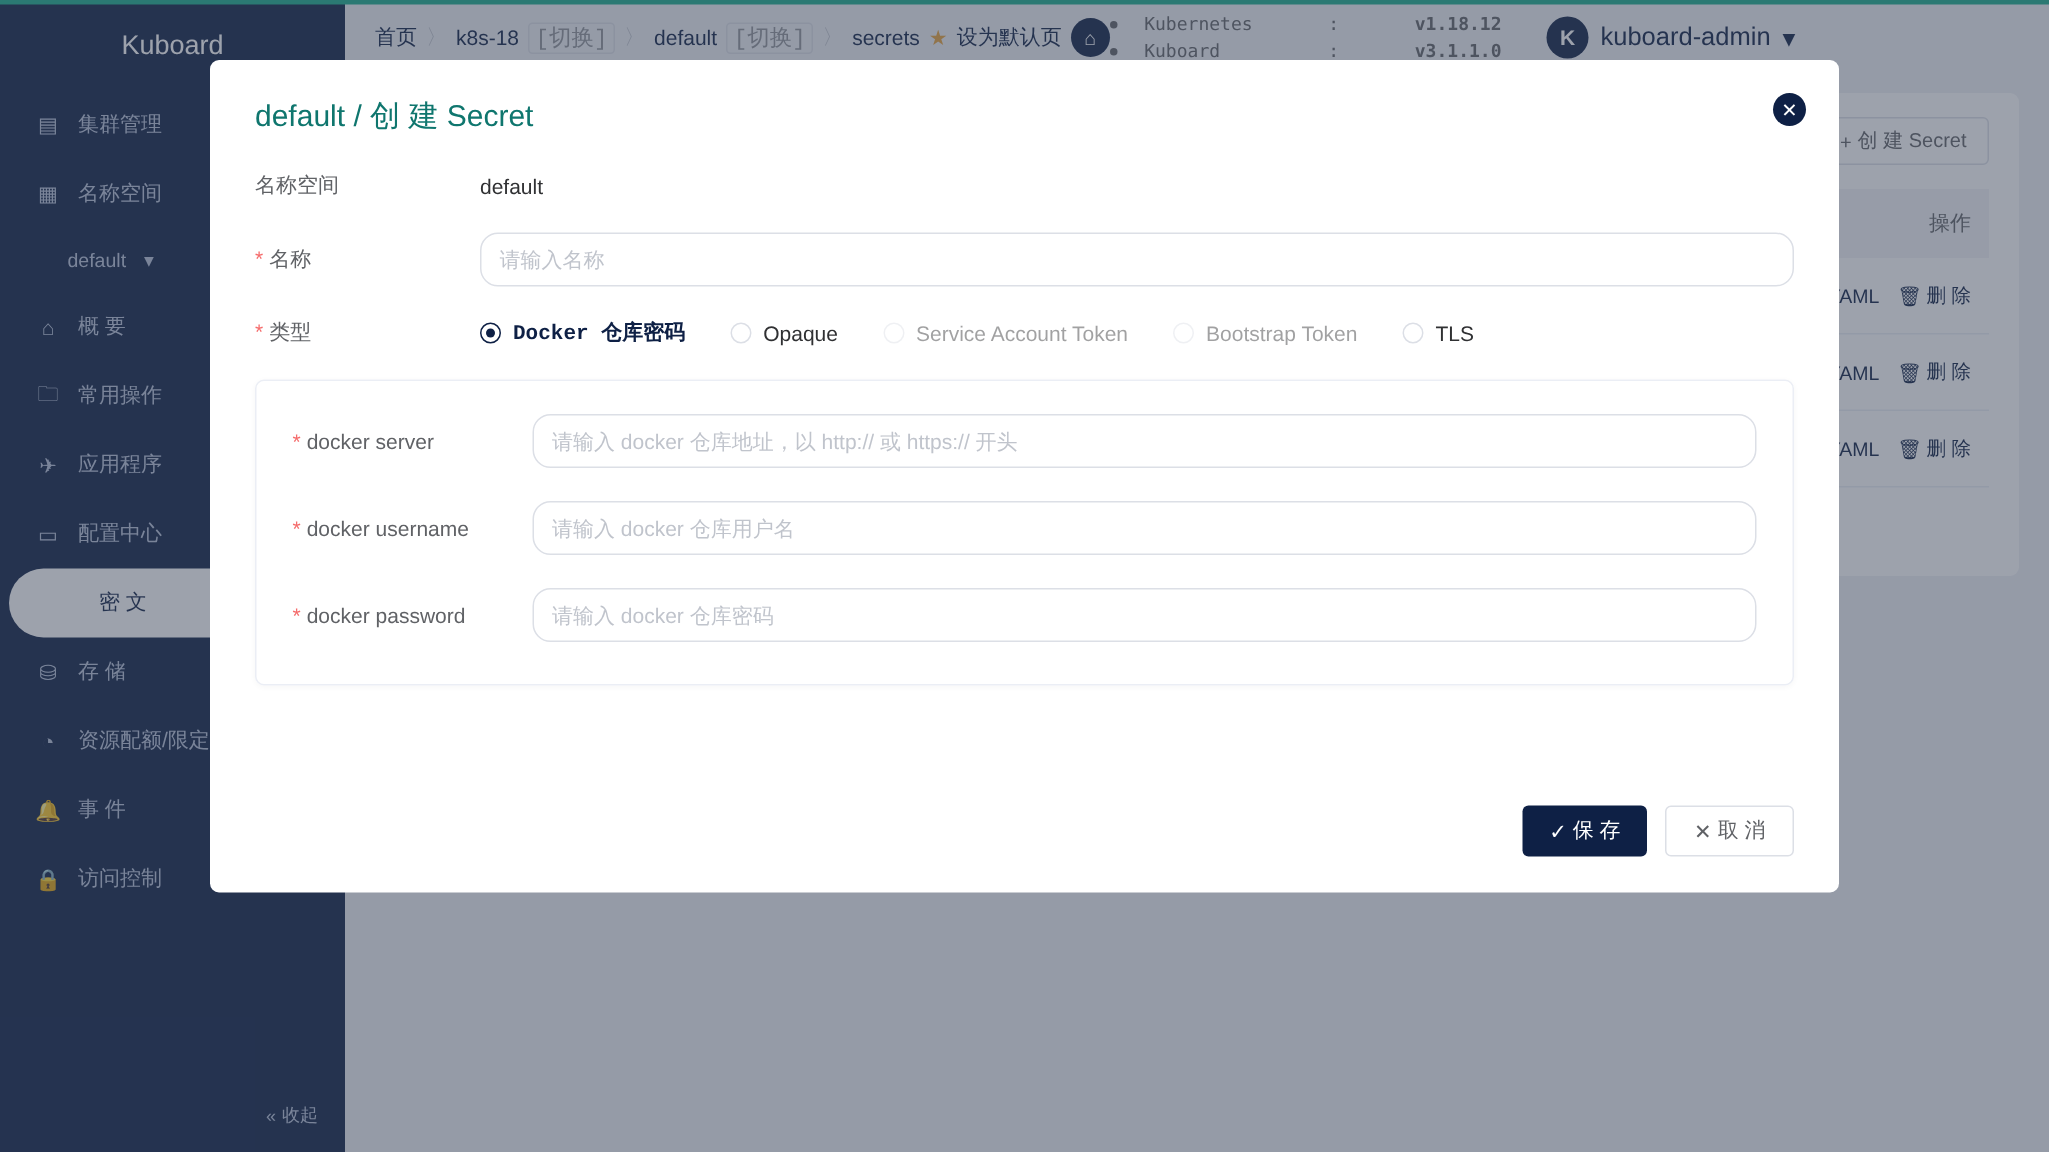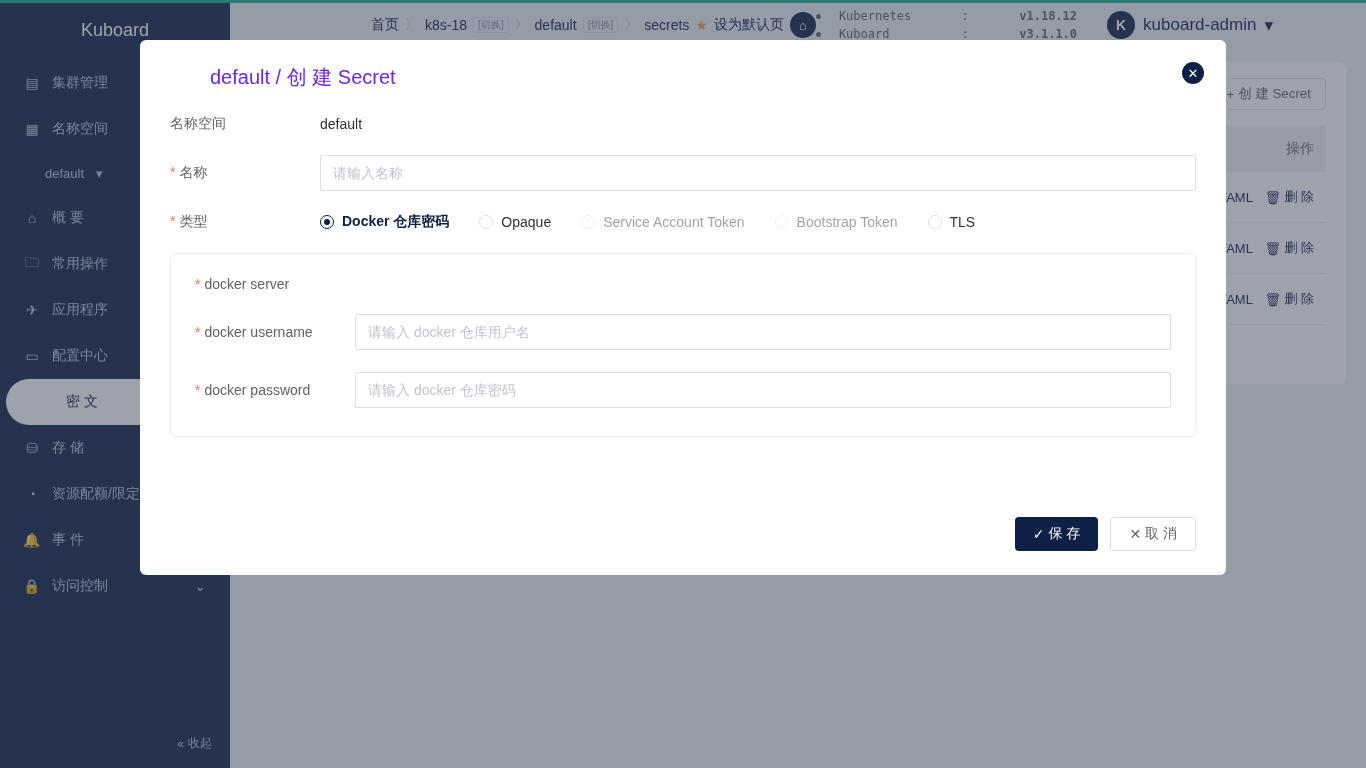--- a/index.html
+++ b/index.html
@@ -13,24 +13,24 @@
 .sidebar-logo { height: 60px; display: flex; align-items: center; justify-content: center; font-size: 18px; color: #fff; font-weight: 500; }
 .sidebar-item { display: flex; align-items: center; padding: 14px 24px; cursor: pointer; gap: 12px; }
 .sidebar-item.ns { padding-left: 45px; font-size: 13px; }
 .sidebar-item.sub { padding-left: 60px; font-size: 14px; }
 .sidebar-item.active { background: #fff; color: #0e2045; border-radius: 30px 0 0 30px; margin-left: 6px; }
 .sidebar-icon { width: 16px; height: 16px; display: inline-flex; align-items: center; justify-content: center; }
 .collapse-btn { position: absolute; bottom: 16px; right: 18px; color: #b8c3d9; font-size: 12px; display: flex; align-items: center; gap: 4px; cursor: pointer; }
 
 
 .main { position: absolute; left: 230px; top: 0; right: 0; height: 768px; }
-.header { height: 50px; display: flex; align-items: center; padding: 0 20px; justify-content: center; margin-left: 48px; }
+.header { height: 50px; display: flex; align-items: center; padding: 0 20px; justify-content: flex-start; }
 .breadcrumb { display: flex; align-items: center; gap: 6px; font-size: 14px; color: #0e2045; }
 .breadcrumb .sep { color: #c0c4cc; }
-.breadcrumb .tag { font-size: 10px; color: #909399; border: 1px solid #dcdfe6; border-radius: 3px; padding: 0 4px; }
+.breadcrumb .tag { font-size: 15px; color: #909399; border: 1px solid #dcdfe6; border-radius: 3px; padding: 0 4px; font-family: Liberation Mono, monospace; }
 .breadcrumb .home-circle { width: 26px; height: 26px; background: #0e2045; border-radius: 50%; color: #fff; display: flex; align-items: center; justify-content: center; font-size: 13px; }
 .header-right { display: flex; align-items: center; gap: 30px; }
 .cluster-info { font-size: 12px; color: #606266; line-height: 1.5; font-family: monospace; }
 .cluster-info .row { display: flex; gap: 18px; align-items: center; }
 .cluster-info .dot { width: 5px; height: 5px; border-radius: 50%; background: #606266; }
 .user-area { display: flex; align-items: center; gap: 8px; color: #0e2045; font-size: 17px; }
 .user-avatar { width: 28px; height: 28px; border-radius: 50%; background: #0e2045; color: #fff; display: flex; align-items: center; justify-content: center; font-size: 14px; font-weight: bold; }
 
 
 .content-card { margin: 12px 20px; background: #fff; border-radius: 6px; padding: 16px 20px; }
@@ -48,34 +48,34 @@
 .mono { font-family: monospace; color: #606266; }
 .age { text-decoration: underline dotted; color: #606266; cursor: pointer; }
 .row-actions { display: flex; gap: 12px; justify-content: flex-end; color: #0e2045; font-size: 13px; }
 .row-actions .act { display: flex; align-items: center; gap: 3px; cursor: pointer; }
 
 .footer-link { text-align: center; margin-top: 28px; color: #909399; font-size: 13px; }
 
 
 .overlay { position: absolute; inset: 0; background: rgba(60,70,90,0.5); z-index: 10; }
 .modal { position: absolute; left: 140px; right: 140px; top: 40px; background: #fff; border-radius: 6px; z-index: 11; padding: 24px 30px; }
-.modal-title { font-size: 20px; color: #6d28d9; margin-bottom: 24px; margin-left: 40px; }
+.modal-title { font-size: 20px; color: #0f766e; margin-bottom: 24px; }
 .modal-close { position: absolute; top: 22px; right: 22px; width: 22px; height: 22px; border-radius: 50%; background: #0e2045; color: #fff; display: flex; align-items: center; justify-content: center; cursor: pointer; font-size: 13px; }
 .form-row { display: flex; align-items: center; margin-bottom: 22px; }
 .form-label { width: 150px; color: #606266; font-size: 14px; }
 .form-label .req { color: #f56c6c; margin-right: 4px; }
 .form-value { flex: 1; }
-.form-input { width: 100%; height: 36px; border: 1px solid #dcdfe6; border-radius: 2px; padding: 0 12px; font-size: 14px; }
+.form-input { width: 100%; height: 36px; border: 1px solid #dcdfe6; border-radius: 12px; padding: 0 12px; font-size: 14px; }
 .form-input::placeholder { color: #c0c4cc; }
 .radio-group { display: flex; gap: 30px; flex-wrap: wrap; }
 .radio-item { display: flex; align-items: center; gap: 8px; cursor: pointer; }
 .radio-circle { width: 14px; height: 14px; border: 1px solid #dcdfe6; border-radius: 50%; display: flex; align-items: center; justify-content: center; }
 .radio-item.selected .radio-circle { border-color: #0e2045; }
 .radio-item.selected .radio-circle::after { content: ''; width: 6px; height: 6px; background: #0e2045; border-radius: 50%; }
-.radio-item.selected .radio-label { color: #0e2045; font-weight: 600; }
+.radio-item.selected .radio-label { color: #0e2045; font-weight: 600; font-family: Liberation Mono, monospace; }
 .radio-item.disabled { opacity: 0.45; cursor: not-allowed; justify-content: space-between; }
 .sub-card { border: 1px solid #ebeef5; border-radius: 6px; padding: 22px 24px 6px; margin-bottom: 80px; box-shadow: 0 1px 4px rgba(0,0,0,0.04); }
 .sub-card .form-label { width: 160px; text-align: left; }
 .modal-footer { display: flex; justify-content: flex-end; gap: 12px; }
 .btn { height: 34px; padding: 0 18px; border-radius: 4px; font-size: 14px; cursor: pointer; display: flex; align-items: center; gap: 4px; }
 .btn-primary { background: #0e2045; color: #fff; border: none; }
 .btn-default { background: #fff; color: #606266; border: 1px solid #dcdfe6; }
 </style>
 </head>
 <body>
@@ -278,20 +278,21 @@
       <div class="radio-item">
         <span class="radio-circle"></span>
         <span class="radio-label">TLS</span>
       </div>
     </div>
   </div>
 
   <div class="sub-card">
     <div class="form-row">
       <div class="form-label"><span class="req">*</span><span>docker server</span></div>
+      <div class="form-value"><input class="form-input" placeholder="请输入 docker 仓库地址，以 http:// 或 https:// 开头" style=""></div>
     </div>
     <div class="form-row">
       <div class="form-label"><span class="req">*</span><span>docker username</span></div>
       <div class="form-value"><input class="form-input" placeholder="请输入 docker 仓库用户名" style=""></div>
     </div>
     <div class="form-row">
       <div class="form-label"><span class="req">*</span><span>docker password</span></div>
       <div class="form-value"><input class="form-input" type="password" placeholder="请输入 docker 仓库密码" style=""></div>
     </div>
   </div>

